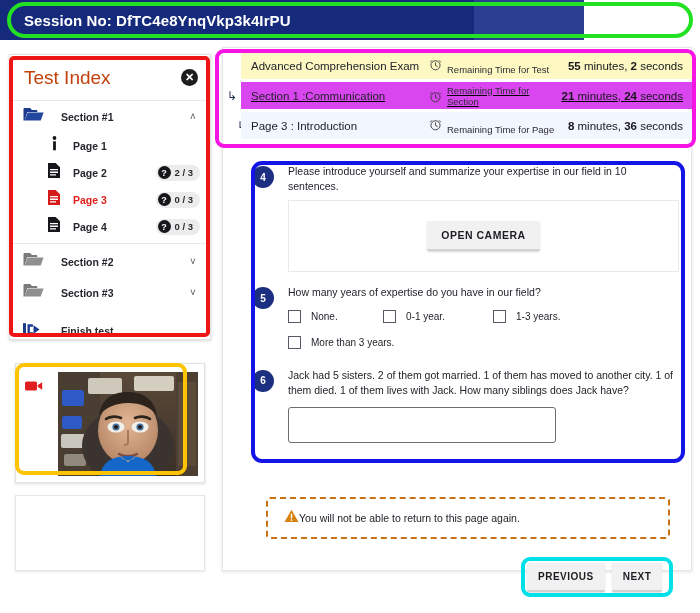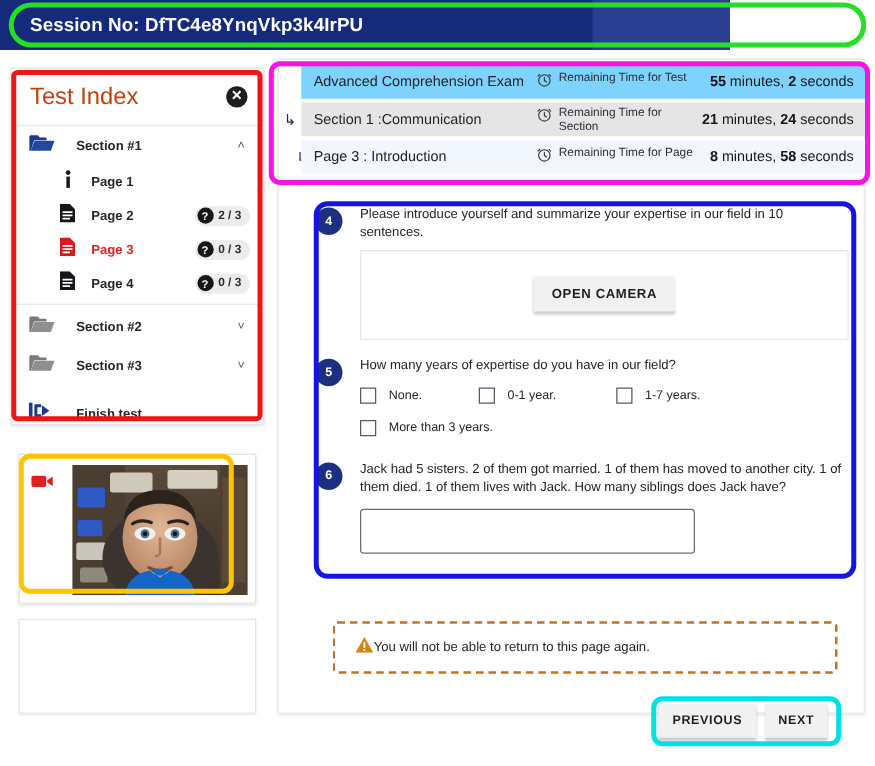--- a/index.html
+++ b/index.html
@@ -153,27 +153,27 @@
     display: flex; align-items: center; height: 27px; margin-bottom: 3px;
   }
   .timer-row .arrow {
     width: 18px; text-align: center; color: #1f2b4d; font-size: 12px;
     flex: 0 0 18px;
   }
   .timer-inner {
     flex: 1; display: flex; align-items: center; height: 27px;
     padding-left: 10px; padding-right: 10px;
   }
-  .t1 .timer-inner { background: #7dd3fc; }
-  .t2 .timer-inner { background: #e5e5e5; }
+  .t1 .timer-inner { background: #fef9c3; }
+  .t2 .timer-inner { background: #d946ef; text-decoration: underline; }
   .t3 .timer-inner { background: #f2f6fe; }
   .t-name {
     font-size: 11.5px; color: #22222a; width: 178px; flex: 0 0 178px;
   }
-  .t-meta { display: flex; align-items: flex-start; gap: 5px; flex: 1; }
+  .t-meta { display: flex; align-items: flex-end; gap: 5px; flex: 1; }
   .t-meta .tlabel { font-size: 9.5px; color: #2c2c34; }
   .t-value { font-size: 11.5px; color: #16161c; text-align: right; white-space: nowrap; }
   .t-value b { font-weight: bold; }
 
   
   #qpanel {
     position: absolute; left: 29px; top: 116px; width: 427px; height: 295px;
   }
   .q-block { display: flex; margin-bottom: 4px; }
   .q-num {
@@ -456,21 +456,21 @@
           <span>
             <svg width="13" height="13" viewBox="0 0 16 16">
                 <circle cx="8" cy="9" r="5.6" fill="none" stroke="#333" stroke-width="1.1"></circle>
                 <path d="M8 6v3.2l2.2 1.3" stroke="#333" stroke-width="1.1" fill="none" stroke-linecap="round"></path>
                 <path d="M3.4 3.2L1.8 4.8M12.6 3.2l1.6 1.6" stroke="#333" stroke-width="1.1" stroke-linecap="round"></path>
               </svg>
           </span>
           <span class="tlabel">Remaining Time for Page</span>
         </span>
         <span class="t-value">
-          <b>8</b><span> minutes, </span><b>58</b><span> seconds</span>
+          <b>8</b><span> minutes, </span><b>36</b><span> seconds</span>
         </span>
       </span>
     </div>
   </div>
 
   <div id="qpanel">
 
     <div class="q-block">
       <span class="q-num">4</span>
       <span class="q-body">
@@ -490,21 +490,21 @@
             <span class="opt" style="width:95px">
               <span class="cbox"></span>
               <span class="opt-label">None.</span>
             </span>
             <span class="opt" style="width:110px">
               <span class="cbox"></span>
               <span class="opt-label">0-1 year.</span>
             </span>
             <span class="opt">
               <span class="cbox"></span>
-              <span class="opt-label">1-7 years.</span>
+              <span class="opt-label">1-3 years.</span>
             </span>
           </div>
           <div class="opt-line">
             <span class="opt">
               <span class="cbox"></span>
               <span class="opt-label">More than 3 years.</span>
             </span>
           </div>
         </div>
       </span>

